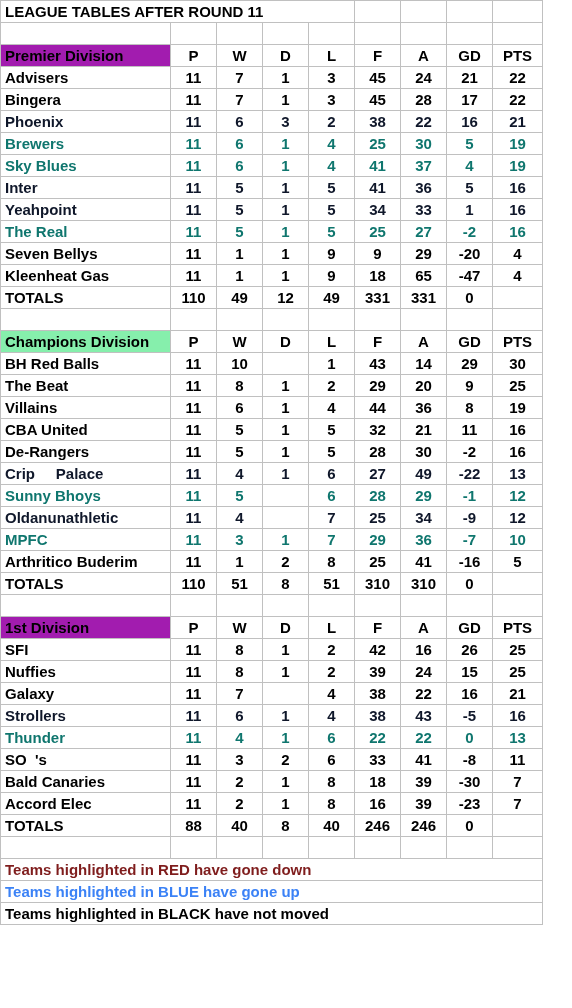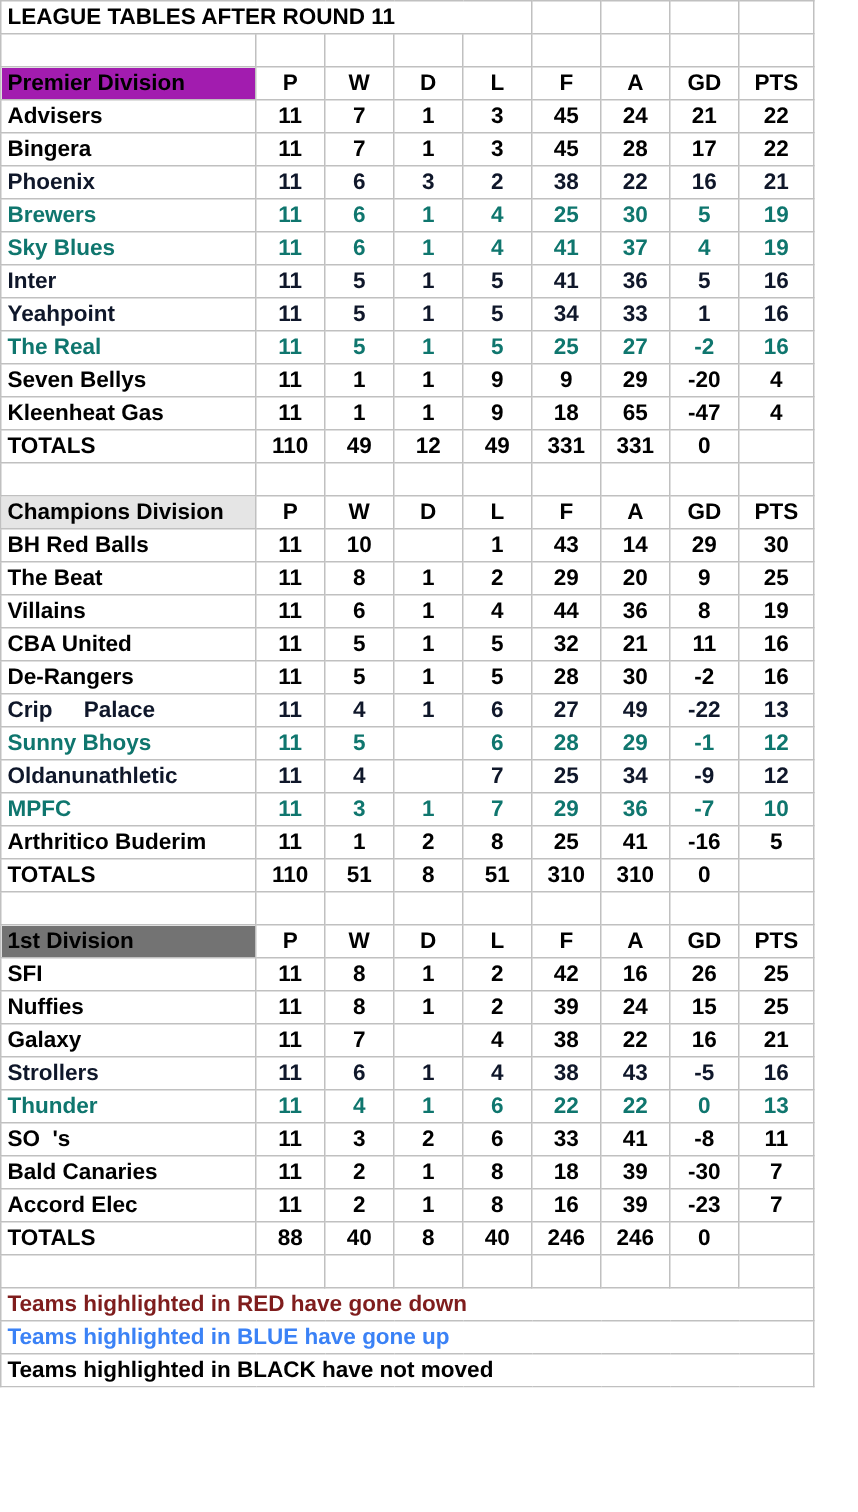--- a/index.html
+++ b/index.html
@@ -34,22 +34,22 @@
     padding-left: 4px;
   }
   .col-team { width: 170px; }
   .col-stat { width: 46px; }
   .col-gd   { width: 46px; }
   .col-pts  { width: 50px; }
   tr.black td { color: #000; }
   tr.red td   { color: #0f766e; }
   tr.blue td  { color: #0f172a; }
   .hdr-yellow { background: #a21caf; color:#000; }
-  .hdr-pink   { background: #e5e5e5; color:#000; }
-  .hdr-cyan   { background: #737373; color:#000;margin-left:40px; }
+  .hdr-pink   { background: #86efac; color:#000; }
+  .hdr-cyan   { background: #a21caf; color:#000;margin-left:40px; }
   .legend-red  { color:#7f1d1d;margin-top:11px; }
   .legend-blue { color:#3b82f6; }
   .legend-black{ color:#000; }
 </style>
 </head>
 <body>
 
 <table>
   <colgroup>
     <col class="col-team">

